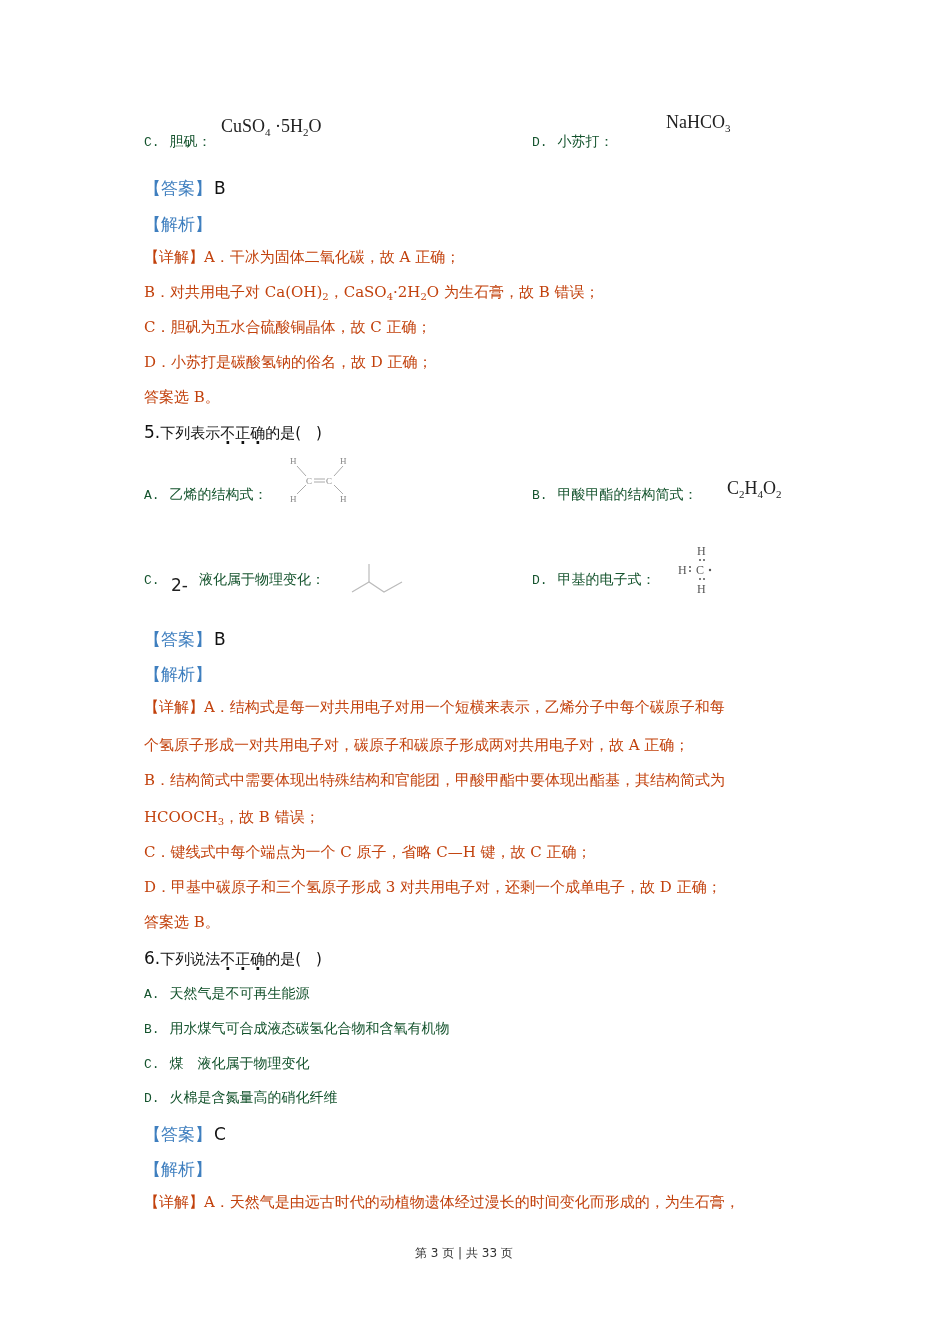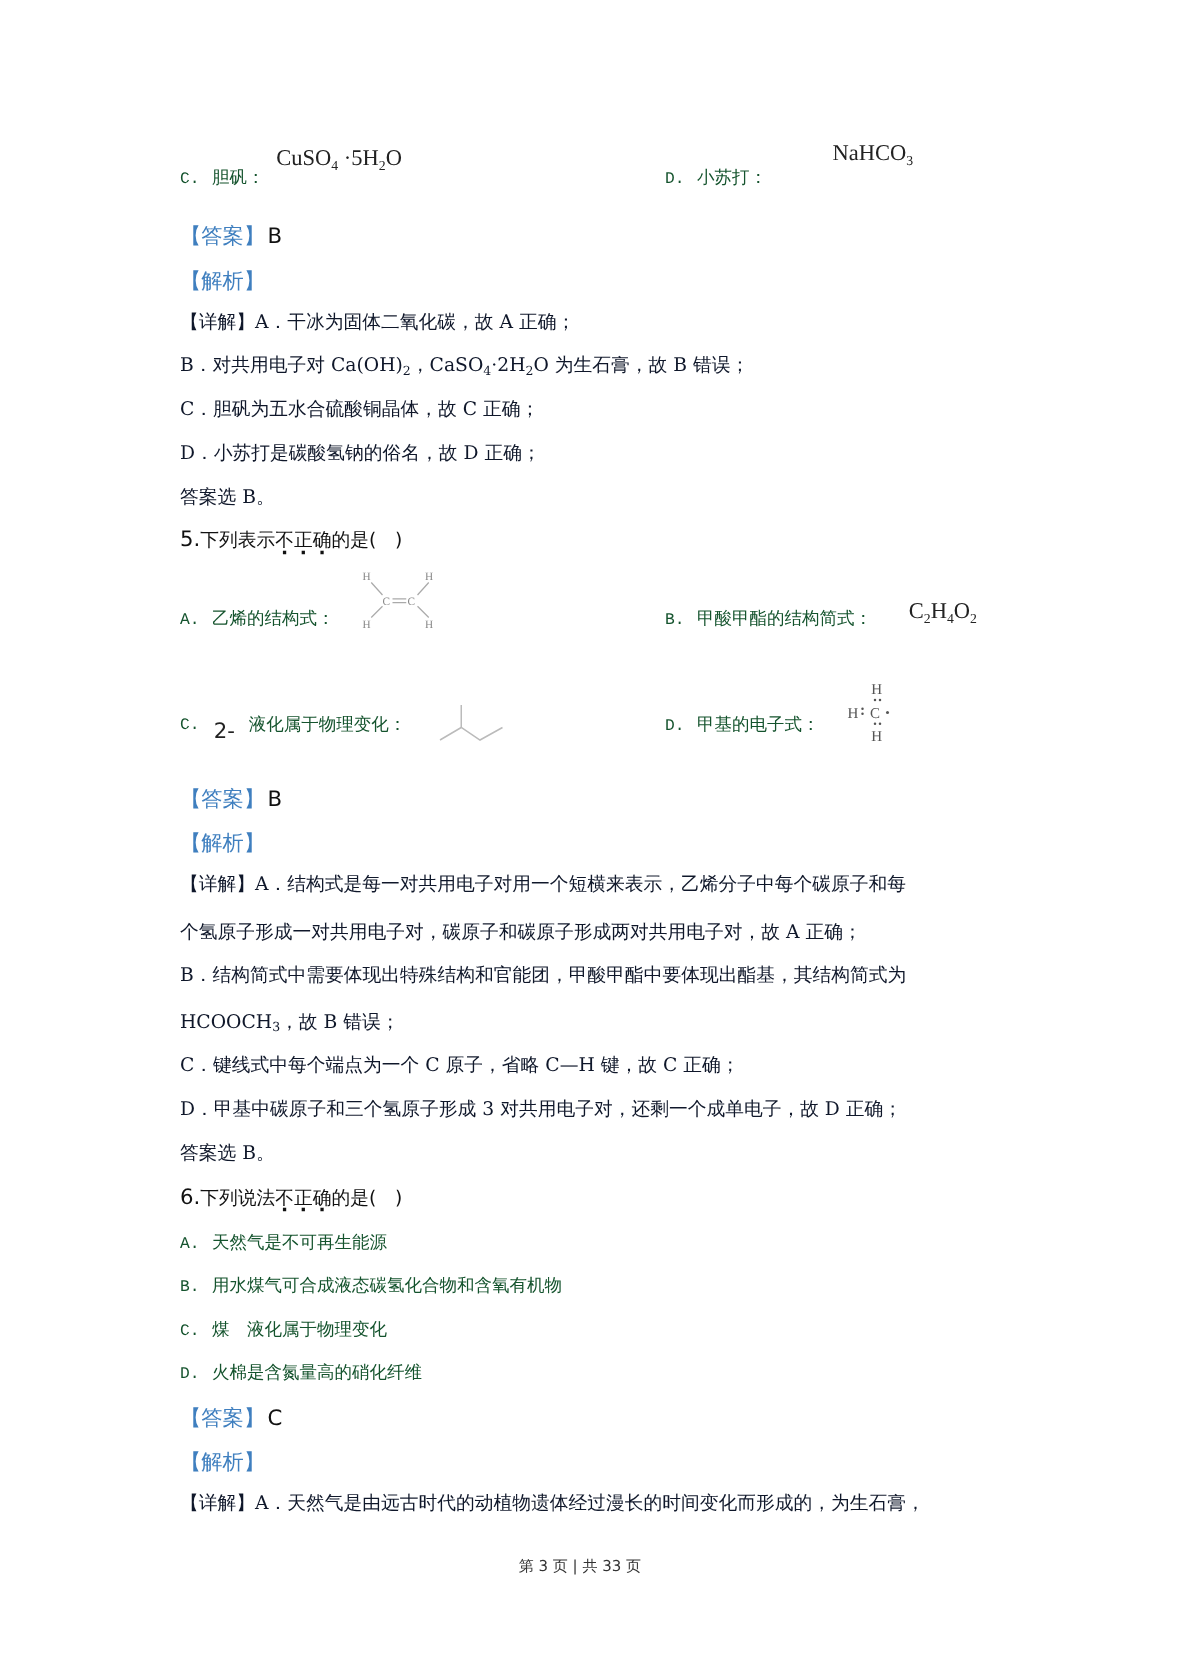--- a/index.html
+++ b/index.html
@@ -5,21 +5,21 @@
   html, body { margin: 0; padding: 0; background: #ffffff; }
   body { width: 950px; height: 1344px; position: relative; overflow: hidden;
          font-family: "DejaVu Serif", "Liberation Serif", serif; color: #1a1a1a; }
   .abs { position: absolute; white-space: nowrap; }
   .opt { font-size: 14px; color: #14532d; }
   .opt .lbl { font-family: "Liberation Mono", "DejaVu Sans Mono", monospace; font-size: 13px; margin-right: 10px; }
   .formula { font-family: "Liberation Serif", "DejaVu Serif", serif; font-size: 18px; color: #222; }
   .formula sub { font-size: 11px; vertical-align: -4px; }
   .tag { font-size: 17px; color: #3f7fbf; font-family: "DejaVu Sans", sans-serif; }
   .tag .val { color: #111; margin-left: 2px; }
-  .body { font-size: 15px; color: #0f172a; }
+  .body { font-size: 15px; color: #c2410c; }
   .body sub { font-size: 10px; vertical-align: -3px; }
   .q { font-size: 15px; color: #111; font-family: "DejaVu Sans", sans-serif; }
   .q .num { font-size: 17px; }
   .emph { position: relative; }
   .emph::after { content: "·"; position: absolute; left: 50%; transform: translateX(-50%); top: 10px; font-weight: bold; font-size: 15px; }
   .footer { font-size: 12px; color: #333; font-family: "DejaVu Sans", sans-serif; }
   svg { position: absolute; }
 </style>
 </head>
 <body>

